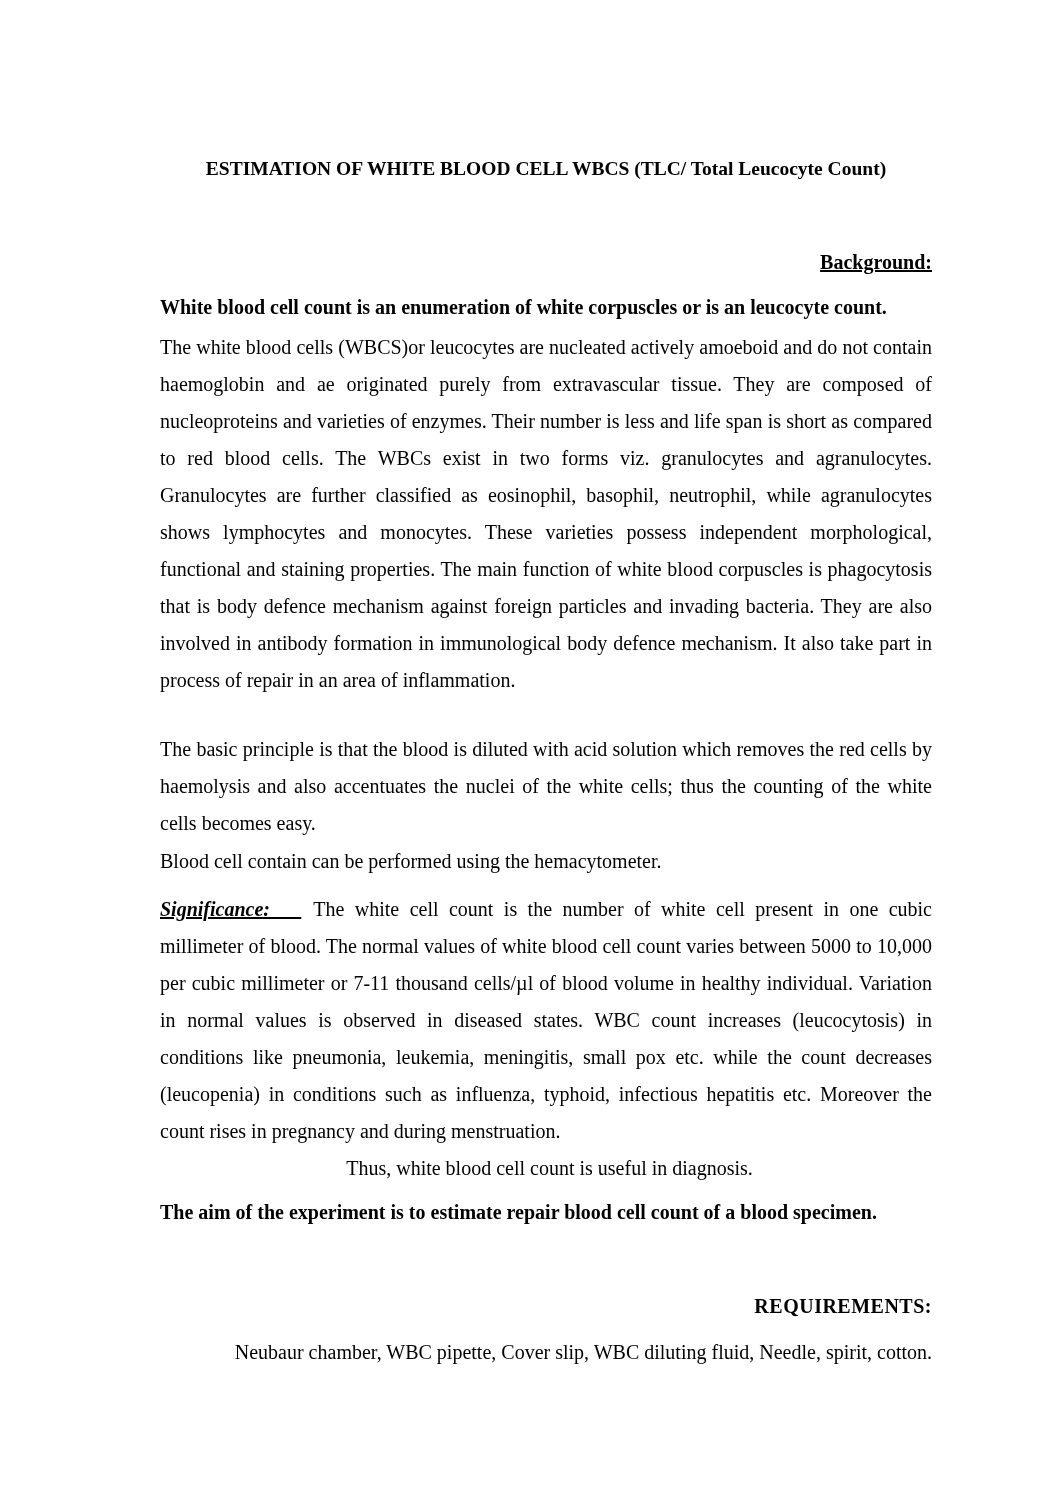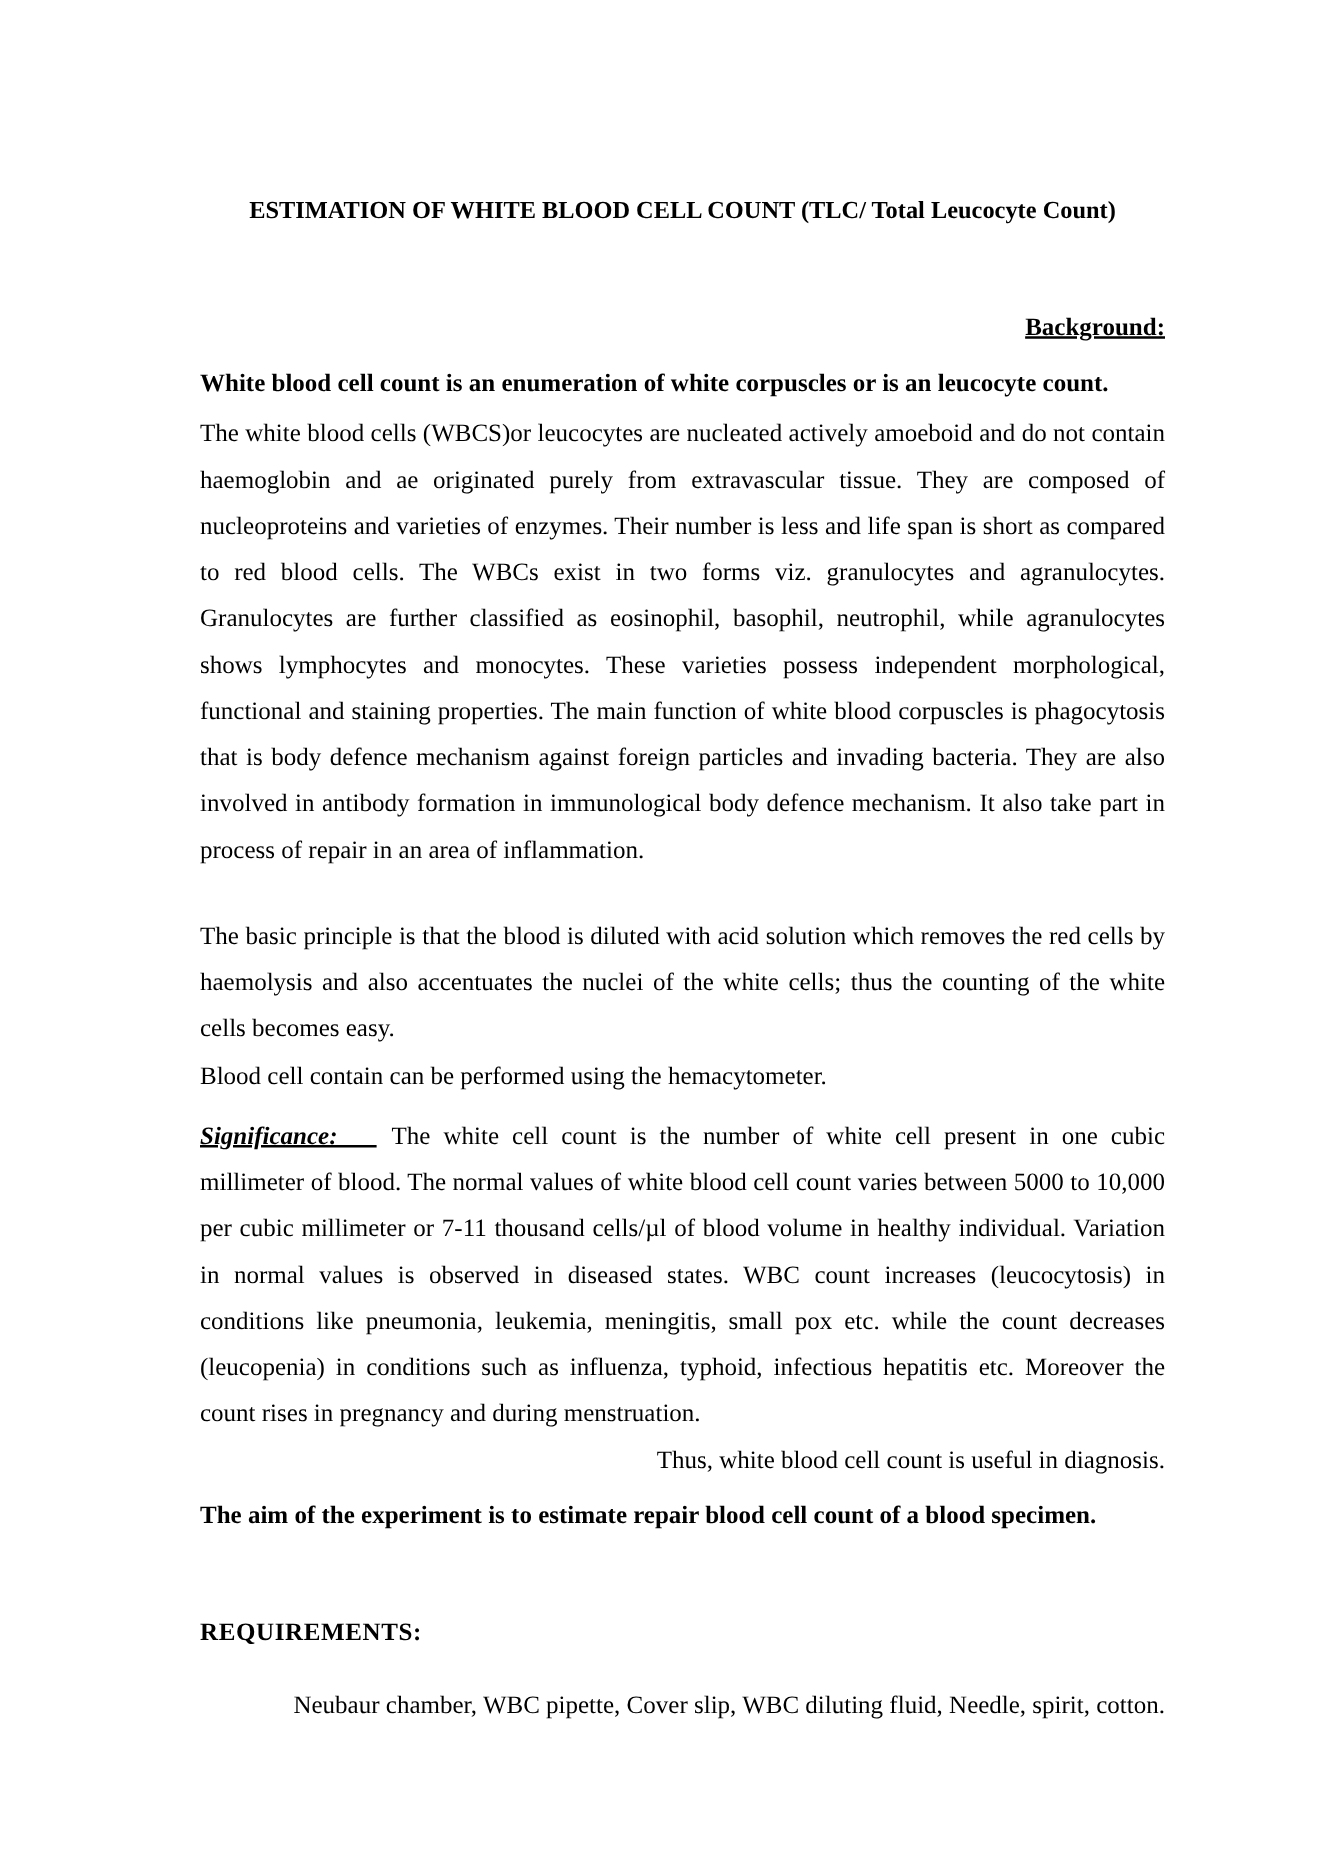--- a/index.html
+++ b/index.html
@@ -57,44 +57,44 @@
   .sig-para {
     margin-bottom: 0;
   }
   .sig-label {
     font-weight: bold;
     font-style: italic;
     text-decoration: underline;
     margin-right: 12px;
   }
   .thus-line {
-    text-align: right;
+    text-align: center;
     text-indent: 7px;
     margin-bottom: 7px;
   }
   .aim-line {
     font-weight: bold;
     margin-bottom: 57px;
   }
   .req-heading {
     font-weight: bold;
     letter-spacing: 0.5px;
-    text-align: left;
-    margin-bottom: 21px;
+    text-align: right;
+    margin-bottom: 9px;
   }
   .req-items {
     text-align: right;
   }
 </style>
 </head>
 <body>
 
 <div class="page">
 
-  <p class="doc-title">ESTIMATION OF WHITE BLOOD CELL COUNT (TLC/ Total Leucocyte Count)</p>
+  <p class="doc-title">ESTIMATION OF WHITE BLOOD CELL WBCS (TLC/ Total Leucocyte Count)</p>
 
   <p class="bg-heading">Background:</p>
 
   <p class="lead-para">White blood cell count is an enumeration of white corpuscles or is an leucocyte count.</p>
 
   <p class="body-para">The white blood cells (WBCS)or leucocytes are nucleated actively amoeboid and do not contain haemoglobin and ae originated purely from extravascular tissue. They are composed of nucleoproteins and varieties of enzymes. Their number is less and life span is short as compared to red blood cells. The WBCs exist in two forms viz. granulocytes and agranulocytes. Granulocytes are further classified as eosinophil, basophil, neutrophil, while agranulocytes shows lymphocytes and monocytes. These varieties possess independent morphological, functional and staining properties. The main function of white blood corpuscles is phagocytosis that is body defence mechanism against foreign particles and invading bacteria. They are also involved in antibody formation in immunological body defence mechanism. It also take part in process of repair in an area of inflammation.</p>
 
   <p class="principle-para">The basic principle is that the blood is diluted with acid solution which removes the red cells by haemolysis and also accentuates the nuclei of the white cells; thus the counting of the white cells becomes easy.</p>
 
   <p class="counts-line"><span>Blood cell contain can be performed using the </span><span class="counts-term">hemacytometer.</span></p>

